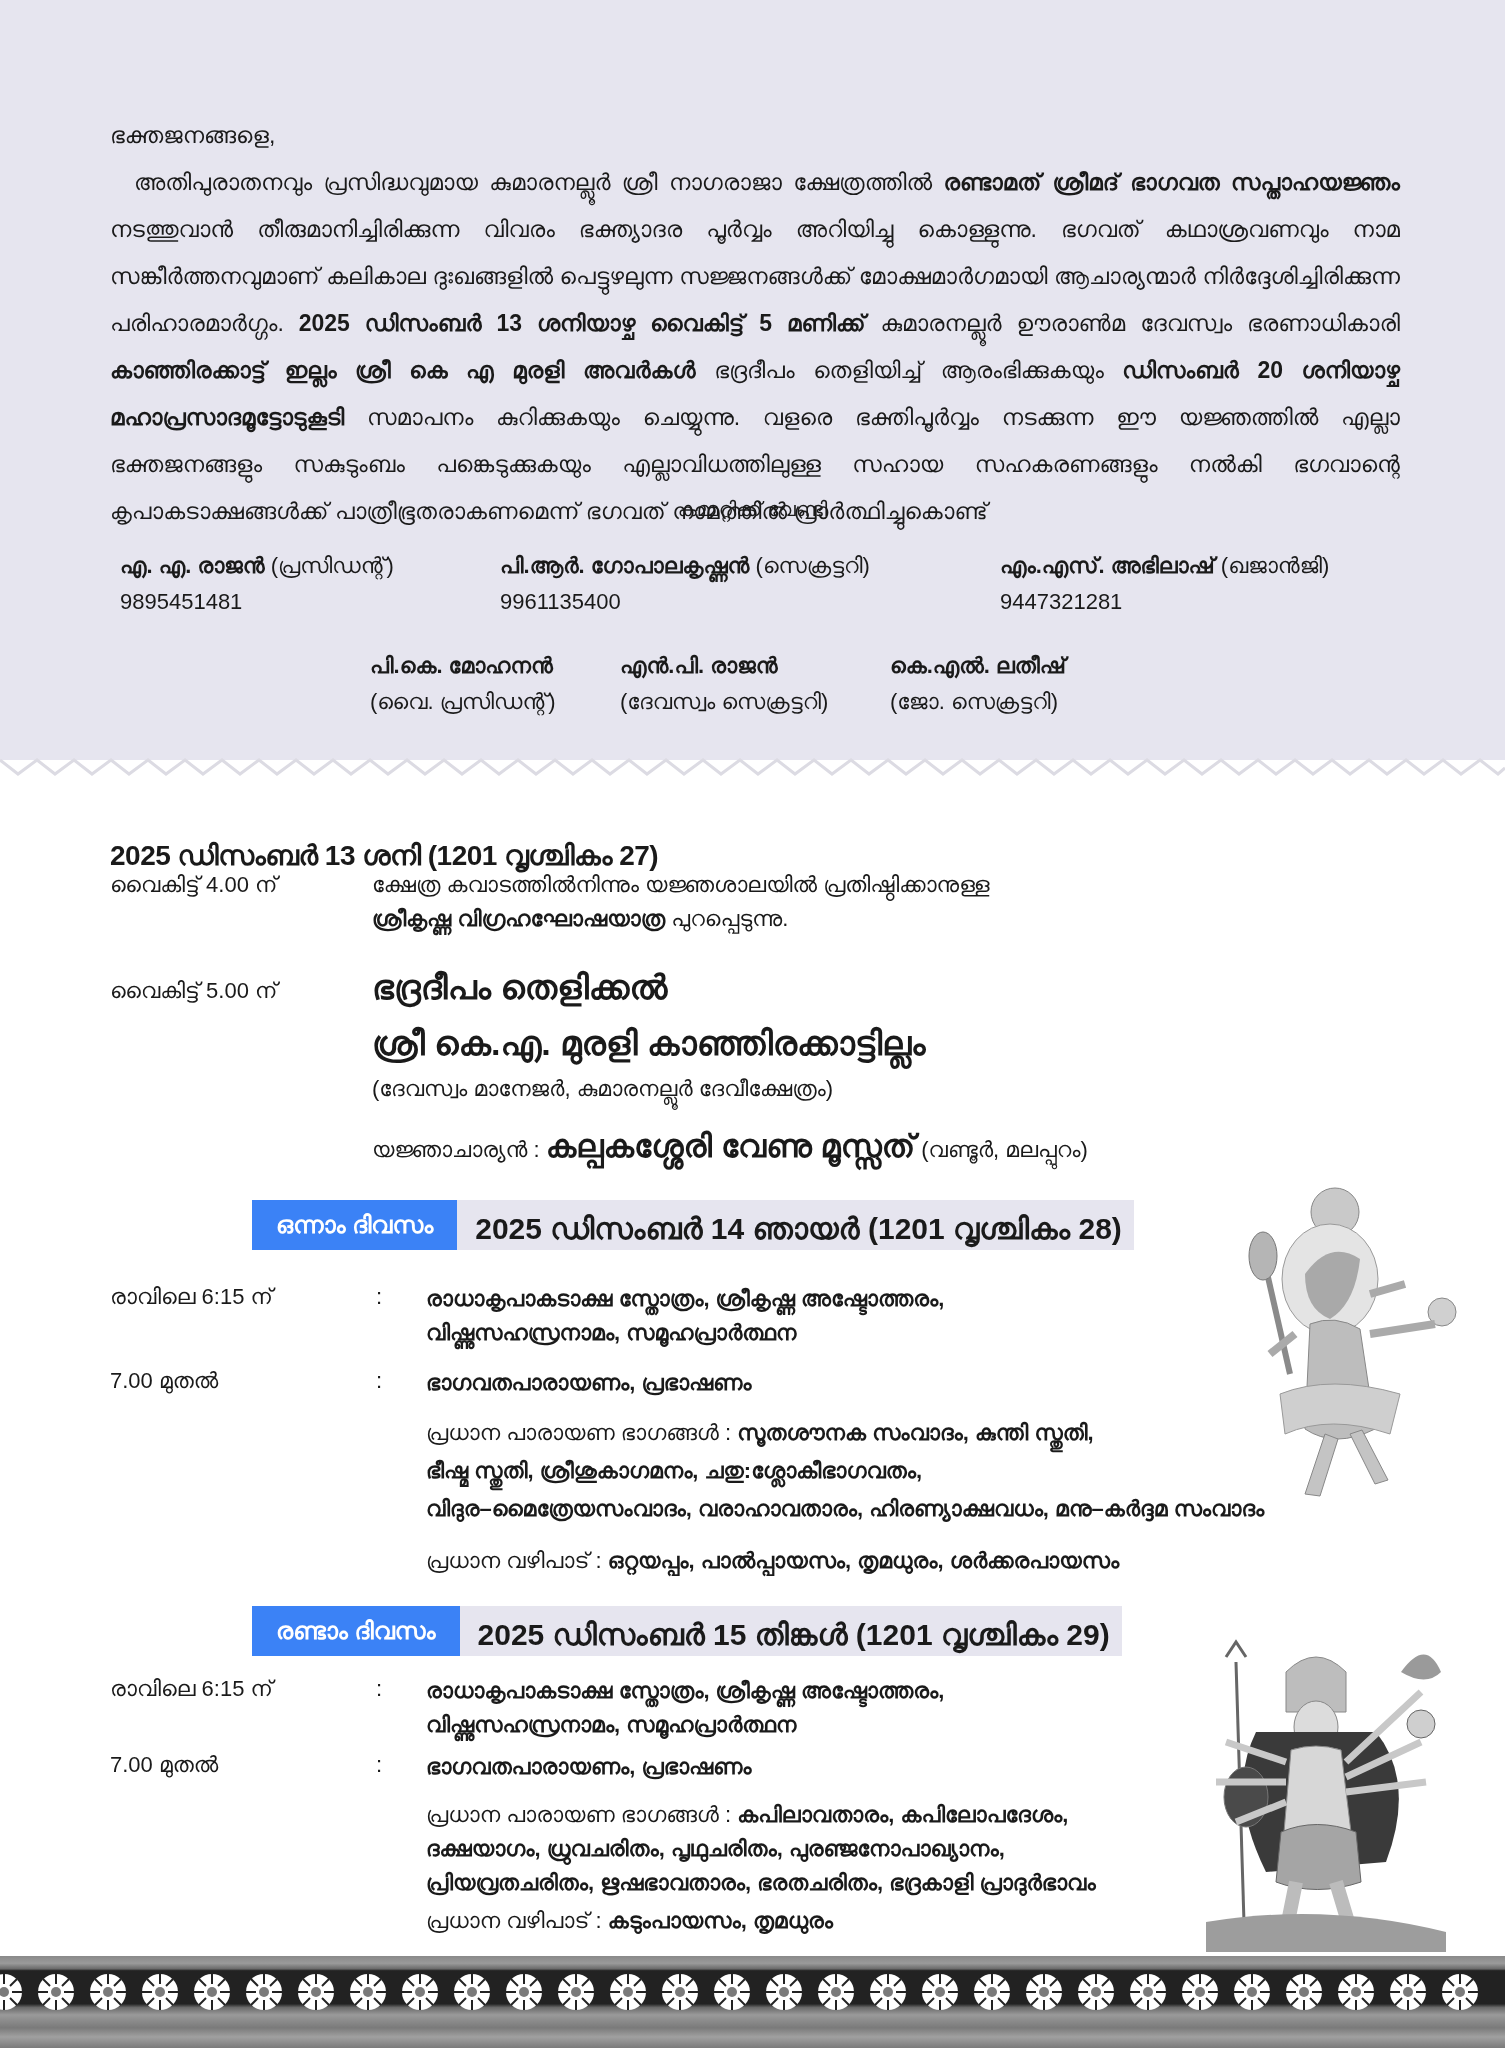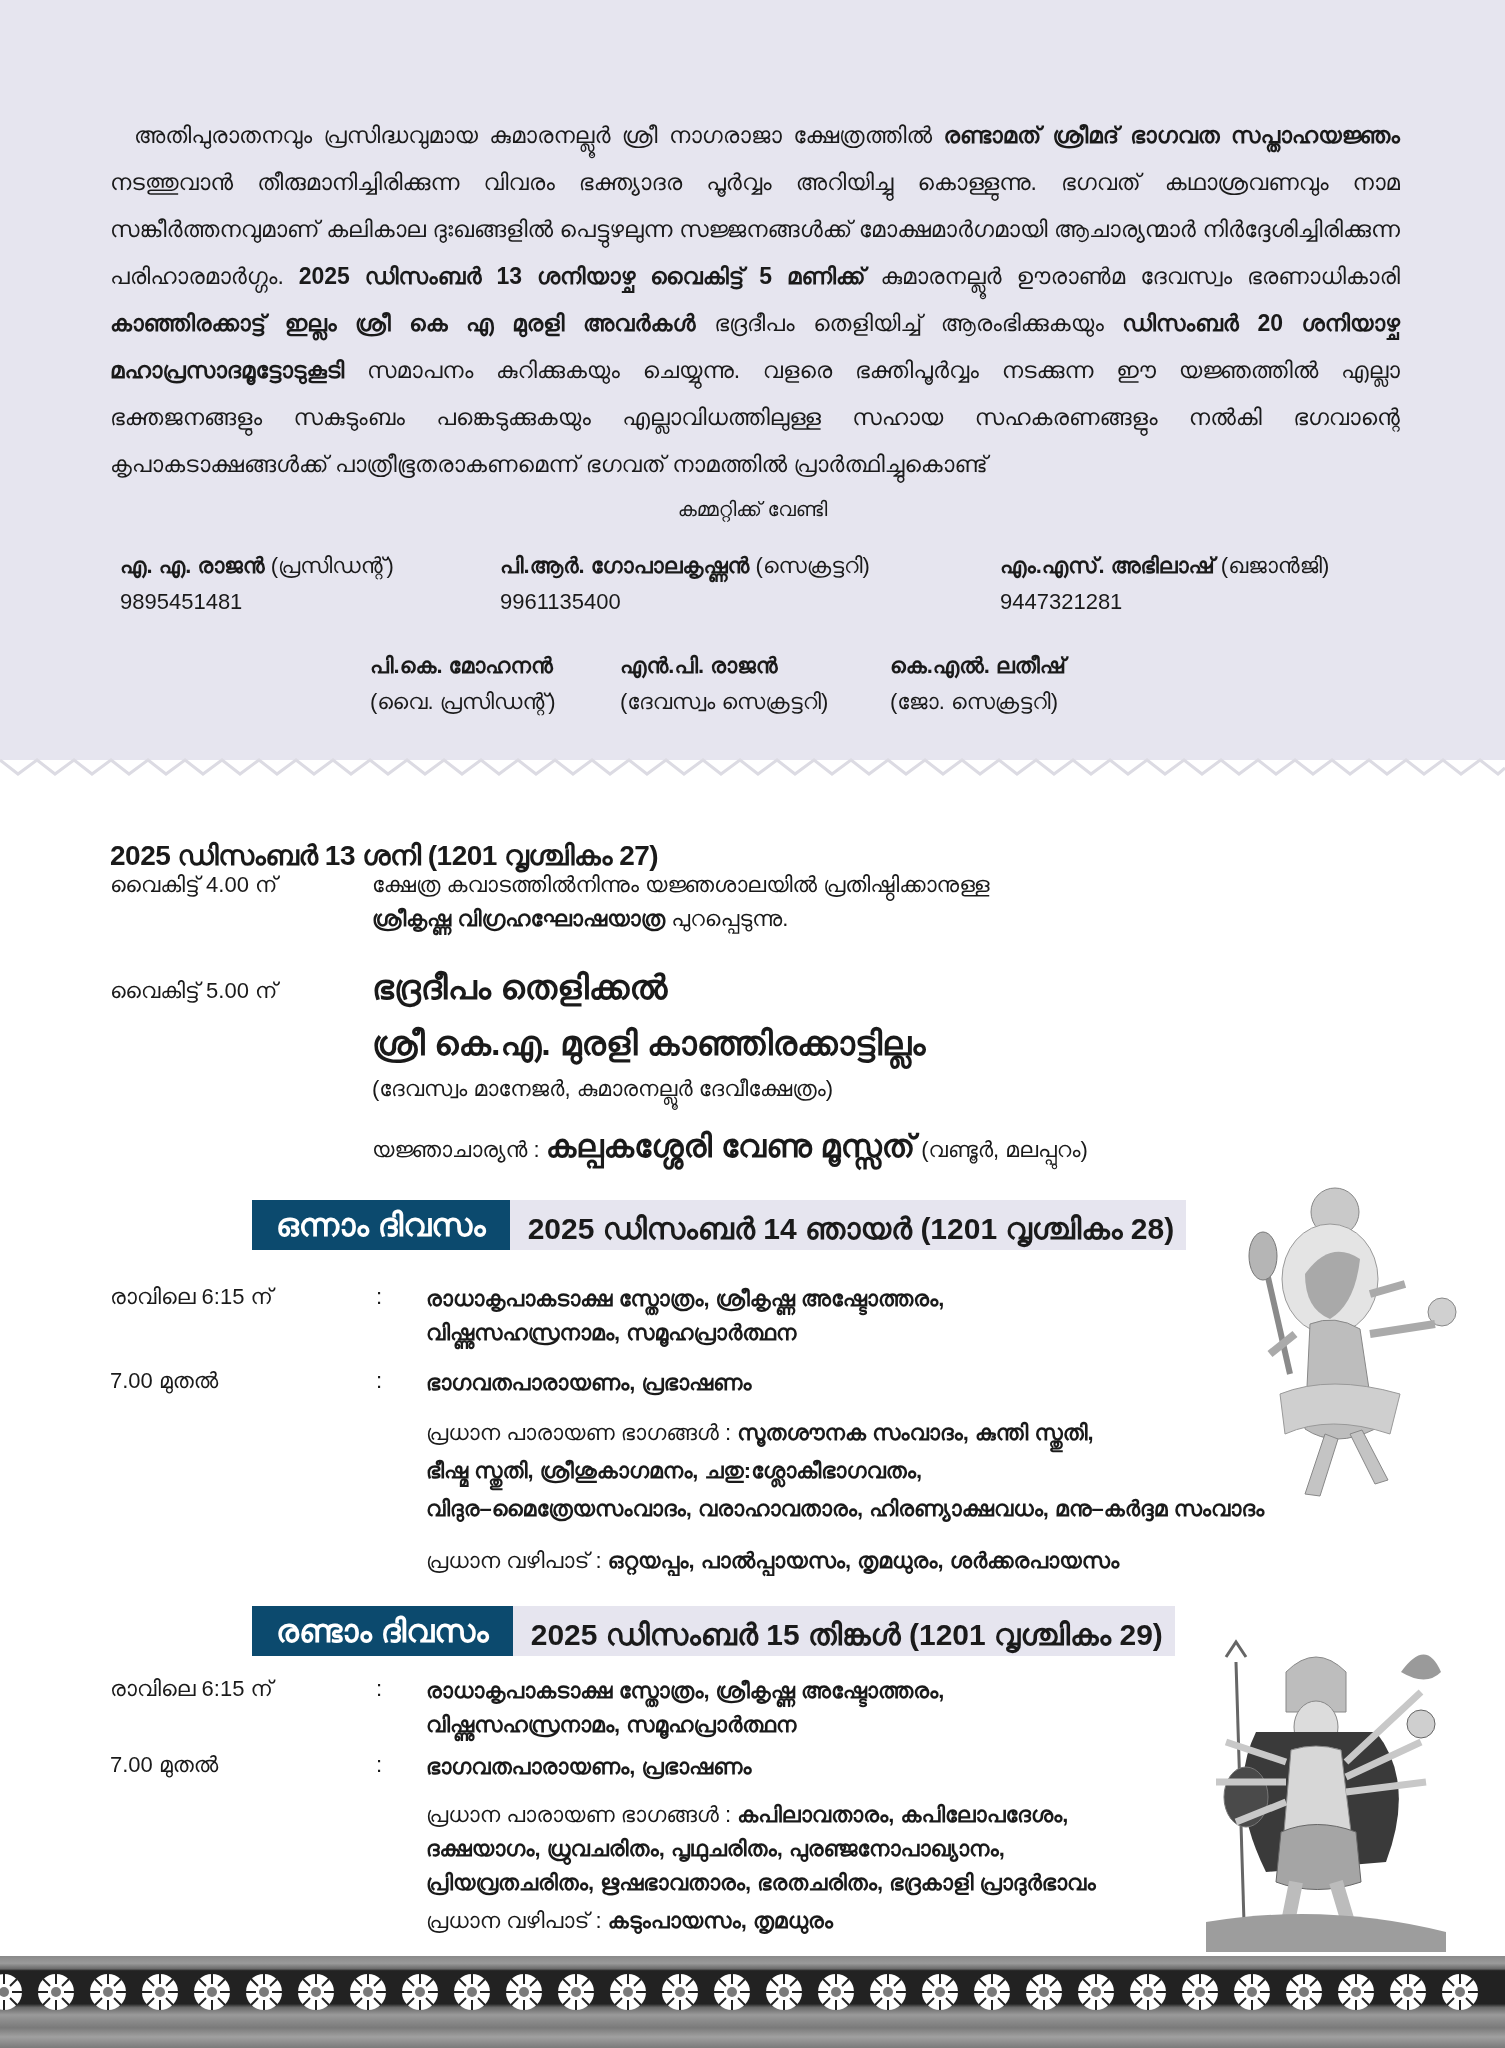--- a/index.html
+++ b/index.html
@@ -38,21 +38,21 @@
   }
   .row { position: absolute; font-size: 22px; line-height: 34px; }
   .time { position: absolute; left: 110px; font-size: 22px; }
   .colon { position: absolute; left: 376px; font-size: 22px; }
   .big-bold { font-size: 34px; font-weight: bold; }
 
   .day-banner {
     position: absolute; left: 252px; height: 50px; display: flex;
   }
   .day-banner .label {
-    background: #0c4a6e; color: #ffffff; font-weight: bold; font-size: 32px;
+    background: #3b82f6; color: #ffffff; font-weight: bold; font-size: 24px;
     padding: 0 24px; display: flex; align-items: center;
   }
   .day-banner .date {
     background: #e6e5ef; color: #1a1a1a; font-weight: bold; font-size: 30px;
     padding: 8px 12px 0 18px; display: flex; align-items: center;
   }
 
   .deity {
     position: absolute;
   }
@@ -68,20 +68,21 @@
 </head>
 <body>
 
 <div class="header-panel"></div>
 <svg class="zigzag" viewBox="0 0 1505 20" preserveAspectRatio="none">
   <path d="M0,0 L1505,0 L1505,2 L0,2 Z" fill="#e6e5ef"></path>
   <polyline fill="none" stroke="#dcdbe3" stroke-width="3" points="0,2 18,16 37,2 55,16 74,2 92,16 111,2 129,16 148,2 166,16 185,2 203,16 222,2 240,16 259,2 277,16 296,2 314,16 333,2 351,16 370,2 388,16 407,2 425,16 444,2 462,16 481,2 499,16 518,2 536,16 555,2 573,16 592,2 610,16 629,2 647,16 666,2 684,16 703,2 721,16 740,2 758,16 777,2 795,16 814,2 832,16 851,2 869,16 888,2 906,16 925,2 943,16 962,2 980,16 999,2 1017,16 1036,2 1054,16 1073,2 1091,16 1110,2 1128,16 1147,2 1165,16 1184,2 1202,16 1221,2 1239,16 1258,2 1276,16 1295,2 1313,16 1332,2 1350,16 1369,2 1387,16 1406,2 1424,16 1443,2 1461,16 1480,2 1498,16 1505,10"></polyline>
 </svg>
 
 <div class="letter">
+  <p class="salute">ഭക്തജനങ്ങളെ,</p>
   <p class="indent"><span>അതിപുരാതനവും പ്രസിദ്ധവുമായ കുമാരനല്ലൂർ ശ്രീ നാഗരാജാ ക്ഷേത്രത്തിൽ </span><b>രണ്ടാമത് ശ്രീമദ് ഭാഗവത സപ്താഹയജ്ഞം</b><span> നടത്തുവാൻ  തീരുമാനിച്ചിരിക്കുന്ന വിവരം ഭക്ത്യാദര പൂർവ്വം അറിയിച്ചു കൊള്ളുന്നു. ഭഗവത് കഥാശ്രവണവും നാമ സങ്കീർത്തനവുമാണ് കലികാല ദുഃഖങ്ങളിൽ പെട്ടുഴലുന്ന സജ്ജനങ്ങൾക്ക്  മോക്ഷമാർഗമായി ആചാര്യന്മാർ നിർദ്ദേശിച്ചിരിക്കുന്ന പരിഹാരമാർഗ്ഗം. </span><b>2025 ഡിസംബർ 13 ശനിയാഴ്ച വൈകിട്ട് 5 മണിക്ക്</b><span> കുമാരനല്ലൂർ ഊരാൺമ ദേവസ്വം ഭരണാധികാരി </span><b>കാഞ്ഞിരക്കാട്ട് ഇല്ലം ശ്രീ കെ എ മുരളി അവർകൾ</b><span> ഭദ്രദീപം തെളിയിച്ച് ആരംഭിക്കുകയും </span><b>ഡിസംബർ 20 ശനിയാഴ്ച മഹാപ്രസാദമൂട്ടോടുകൂടി</b><span> സമാപനം കുറിക്കുകയും ചെയ്യുന്നു. വളരെ ഭക്തിപൂർവ്വം നടക്കുന്ന ഈ യജ്ഞത്തിൽ എല്ലാ ഭക്തജനങ്ങളും സകുടുംബം പങ്കെടുക്കുകയും എല്ലാവിധത്തിലുള്ള സഹായ സഹകരണങ്ങളും നൽകി ഭഗവാന്റെ കൃപാകടാക്ഷങ്ങൾക്ക് പാത്രീഭൂതരാകണമെന്ന് ഭഗവത് നാമത്തിൽ പ്രാർത്ഥിച്ചുകൊണ്ട്</span></p>
 </div>
 
 <div class="committee-for">കമ്മറ്റിക്ക് വേണ്ടി</div>
 
 <div class="officer" style="left:120px; top:548px; width:330px;">
   <div><b>എ. എ. രാജൻ</b> <span>(പ്രസിഡന്റ്)</span></div>
   <div class="phone">9895451481</div>
 </div>
 <div class="officer" style="left:500px; top:548px; width:460px;">

